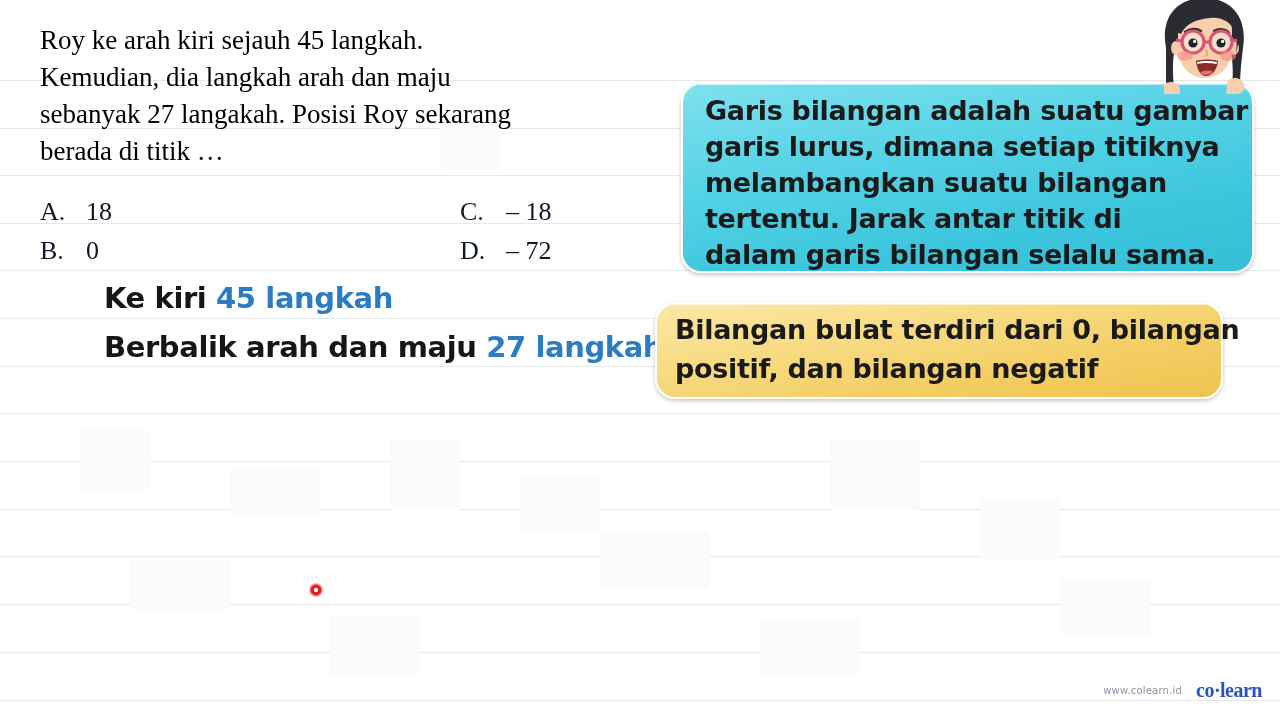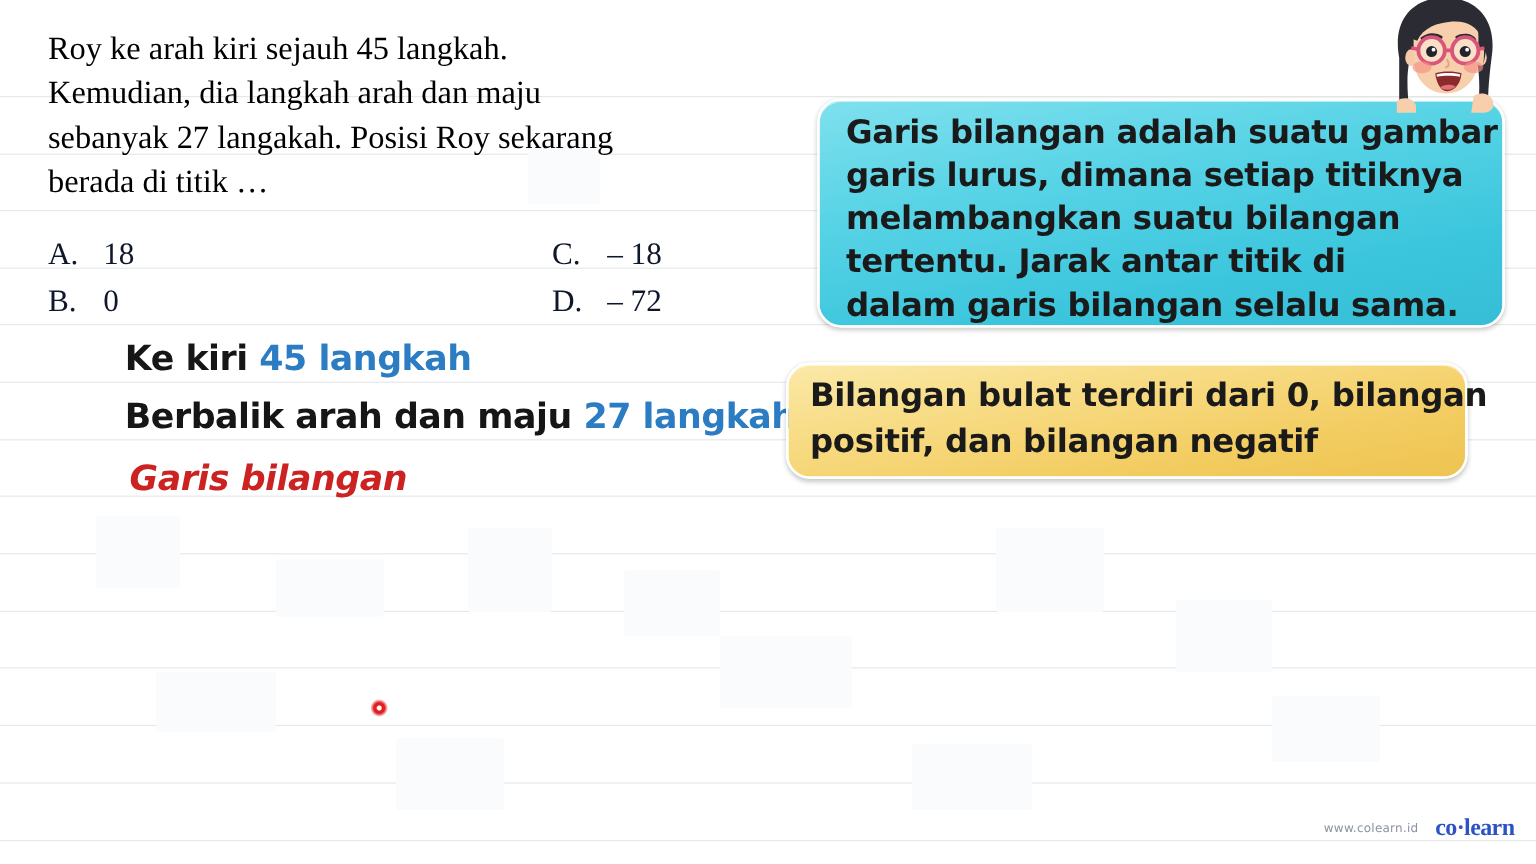--- a/index.html
+++ b/index.html
@@ -223,21 +223,20 @@
     <div class="choice-row">
       <span class="ch-left"><span class="ch-key">B.</span><span>0</span></span>
       <span class="ch-right"><span class="ch-key">D.</span><span>– 72</span></span>
     </div>
   </div>
 
   <div class="hand" id="ann-1"><span>Ke kiri </span><span class="blue">45 langkah</span></div>
 
   <div class="hand" id="ann-2"><span>Berbalik arah dan maju </span><span class="blue">27 langkah</span></div>
 
-  <div class="hand red" id="ann-3">Garis bilangan</div>
 
   <div id="dot"></div>
 
   <div class="bubble" id="bubble-blue">
     <div class="bubble-line">Garis bilangan adalah suatu gambar</div>
     <div class="bubble-line">garis lurus, dimana setiap titiknya</div>
     <div class="bubble-line">melambangkan suatu bilangan</div>
     <div class="bubble-line">tertentu. Jarak antar titik di</div>
     <div class="bubble-line">dalam garis bilangan selalu sama.</div>
   </div>

